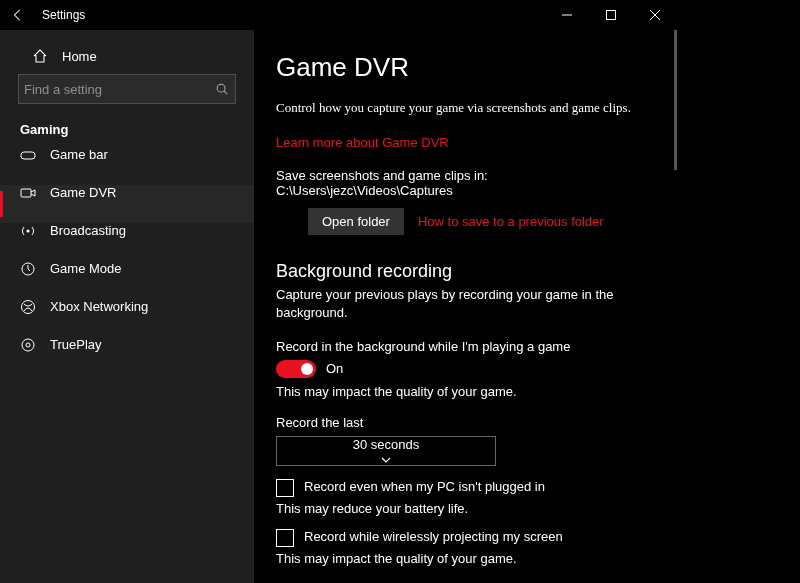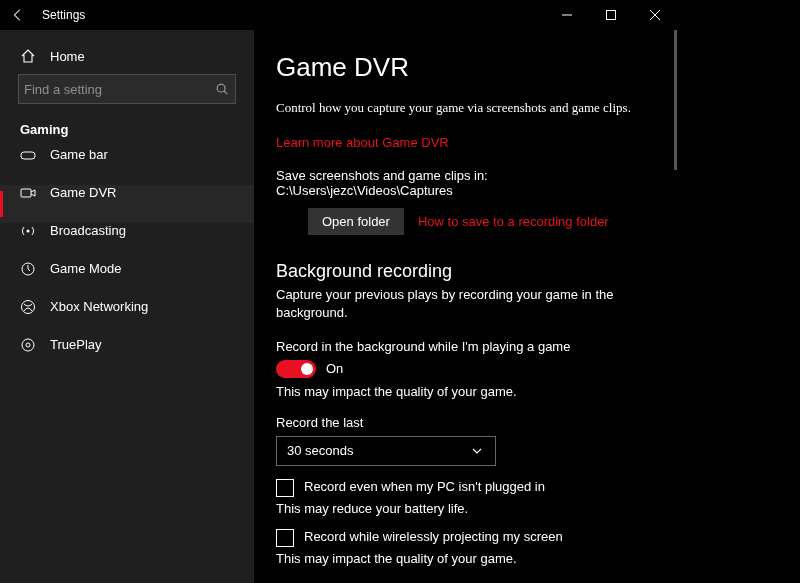--- a/index.html
+++ b/index.html
@@ -5,21 +5,21 @@
   * { box-sizing: border-box; margin: 0; padding: 0; }
   html, body { width: 800px; height: 583px; overflow: hidden; background: #000; font-family: "Segoe UI", Arial, sans-serif; color: #fff; font-size: 13px; }
   .window { width: 677px; height: 583px; display: flex; flex-direction: column; background: #1d4ed8; }
   .titlebar { height: 30px; display: flex; align-items: center; background: #000; }
   .titlebar .back { width: 36px; display:flex; align-items:center; justify-content:center; color:#fff; }
   .titlebar .title { flex: 0 0 auto; font-size: 12px; margin-left: 6px; }
   .titlebar .spacer { flex: 1; }
   .titlebar .ctrl { width: 44px; height: 30px; display:flex; align-items:center; justify-content:center; color:#fff; font-size:10px; }
   .body { flex: 1; display: flex; min-height: 0; }
   .sidebar { width: 254px; background: #1f1f1f; display:flex; flex-direction:column; padding-top: 8px; }
-  .side-row { height: 38px; display:flex; align-items:center; padding: 0 20px; color:#fff; font-size:13px; }
+  .side-row { height: 38px; display:flex; align-items:center; padding: 0 32px; color:#fff; font-size:13px; }
   .home-row { height: 36px; }
   .search-wrap { padding: 0 18px 10px 18px; }
   .search { height: 30px; background: #2b2b2b; border: 1px solid #4d4d4d; display:flex; align-items:center; padding: 0 5px; color:#a0a0a0; justify-content: space-between; }
   .search span.ph { font-size: 13px; color:#8e8e8e; }
   .group-label { padding: 8px 20px 10px 20px; font-weight: 600; font-size: 13px; }
   .nav-item { height: 38px; display:flex; align-items:flex-start; padding-left: 20px; gap: 14px; position: relative; font-size:13px; }
   .nav-item.active::before { content:""; position:absolute; left:0; top:6px; bottom:6px; width:3px; background:#e81123; }
   .nav-item.active { background: rgba(255,255,255,0.04); }
   .icon { width: 16px; height:16px; display:inline-flex; align-items:center; justify-content:center; flex-shrink:0; }
   .content { flex:1; background:#000; overflow-y:auto; padding: 22px 30px 0 22px; position:relative; }
@@ -32,21 +32,21 @@
   .save-path { font-size: 13px; margin-bottom: 10px; }
   .row-inline { display:flex; align-items:center; gap: 14px; padding-left: 32px; }
   .btn { background:#333; border:none; color:#fff; padding: 6px 14px; font-size:13px; }
   h2.section { font-weight: 400; font-size: 18px; margin-top: 26px; margin-bottom: 4px; }
   .sub { font-size:13px; line-height:1.4; max-width: 360px; }
   .setting-label { font-size:13px; margin-top: 16px; margin-bottom: 6px; }
   .toggle { display:flex; align-items:center; gap:10px; }
   .toggle-track { width:40px; height:18px; border-radius:9px; background:#e81123; position:relative; }
   .toggle-thumb { width:12px; height:12px; border-radius:50%; background:#fff; position:absolute; top:3px; right:3px; }
   .hint { font-size:13px; margin-top:6px; }
-  .select { width:220px; height:30px; border:1px solid #666; background:transparent; color:#fff; display:flex; align-items:center; justify-content:space-between; padding:0 10px; font-size:13px; margin-top:4px; }
+  .select { width:220px; height:30px; border:1px solid #666; background:transparent; color:#fff; display:flex; align-items:center; justify-content:space-between; padding:0 10px; font-size:13px; margin-top:4px;flex-direction:column; }
   .checkbox-row { display:flex; align-items:flex-start; gap:10px; margin-top:13px; }
   .checkbox { width:18px; height:18px; border:1.5px solid #fff; flex-shrink:0; }
   .cb-label { font-size:13px; }
   .cb-hint { font-size:13px; margin-top:4px; }
   svg { display:block; }
   .scroll-ind { position:absolute; right:0; top:0; width:3px; height:140px; background:#555; }
 </style>
 </head>
 <body>
 
@@ -157,21 +157,21 @@
     <div class="content">
       <div class="scroll-ind"></div>
       <h1 class="page-title">Game DVR</h1>
       <p class="desc">Control how you capture your game via screenshots and game clips.</p>
       <span class="link">Learn more about Game DVR</span>
 
       <div class="block">
         <div class="save-path">Save screenshots and game clips in: C:\Users\jezc\Videos\Captures</div>
         <div class="row-inline">
           <button class="btn">Open folder</button>
-          <span class="link">How to save to a recording folder</span>
+          <span class="link">How to save to a previous folder</span>
         </div>
       </div>
 
       <h2 class="section">Background recording</h2>
       <p class="sub">Capture your previous plays by recording your game in the background.</p>
 
       <div class="setting-label">Record in the background while I'm playing a game</div>
       <div class="toggle">
         <div class="toggle-track">
             <div class="toggle-thumb"></div>

